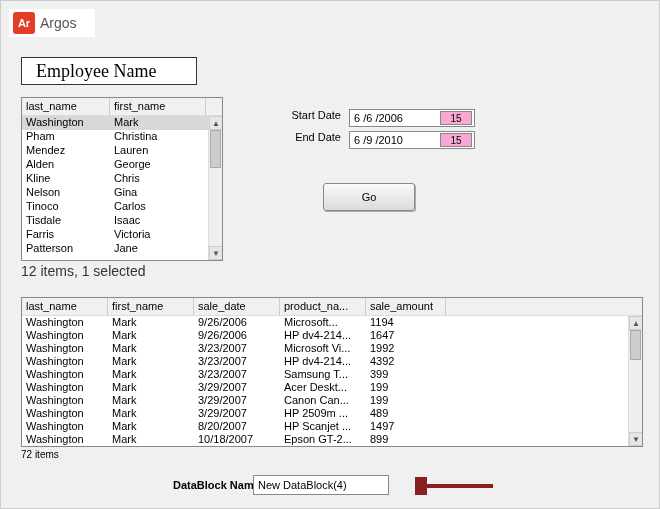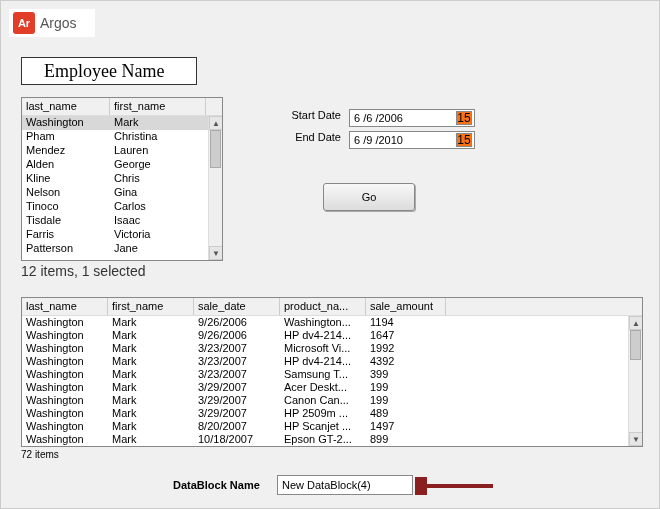--- a/index.html
+++ b/index.html
@@ -34,21 +34,21 @@
   }
   .app-title { font-size: 14px; color: #555; }
   .title-box {
     position: absolute;
     top: 56px; left: 20px;
     width: 176px; height: 28px;
     border: 1px solid #333;
     background: #fff;
     font-family: "Times New Roman", serif;
     font-size: 18px;
-    padding: 1px 22px;
+    padding: 1px 14px;
     display: flex; align-items: center;
   }
   .emp-list {
     position: absolute;
     top: 96px; left: 20px;
     width: 202px; height: 164px;
     background: #fff;
     border: 1px solid #888;
     display: flex; flex-direction: column;
   }
@@ -102,24 +102,24 @@
   .date-row.end { top: 130px; left: 280px; }
   .date-label { width: 60px; text-align: right; margin-right: 8px; font-size:11px; }
   .date-field {
     width: 126px; height: 18px;
     border: 1px solid #888; background:#fff;
     display:flex; align-items:center; justify-content:space-between;
     padding: 0 2px 0 4px;
     font-size: 11px;
   }
   .date-icon {
-    width: 16px; height: 14px;
+    width: 32px; height: 14px;
     border:1px solid #888;
-    font-size:12px; display:flex; align-items:center; justify-content:center;
-    background:#f97316;
+    font-size:10px; display:flex; align-items:center; justify-content:center;
+    background:#f9a8d4;
   }
   .go-btn {
     position:absolute;
     top: 182px; left: 322px;
     width: 92px; height: 28px;
     background: linear-gradient(#f8f8f8,#dcdcdc);
     border: 1px solid #888;
     border-radius: 3px;
     box-shadow: 1px 1px 0 #aaa;
     display:flex; align-items:center; justify-content:center;
@@ -152,21 +152,21 @@
     background:#efefef; border-left:1px solid #ddd;
   }
   .sales-status { position:absolute; top:448px; left:20px; font-size:10px; }
   .db-label {
     position:absolute;
     top: 478px; left: 172px;
     font-size:11px; font-weight:bold;
   }
   .db-field {
     position:absolute;
-    top: 474px; left: 276px;
+    top: 474px; left: 252px;
     width: 136px; height: 20px;
     border:1px solid #888; background:#fff;
     padding:2px 4px; font-size:11px;
     display:flex; align-items:center;
   }
   .arrow {
     position:absolute;
     top: 476px; left: 414px;
     width: 80px; height: 18px;
   }
@@ -264,21 +264,21 @@
     <div class="scol sc-date">sale_date</div>
     <div class="scol sc-prod">product_na...</div>
     <div class="scol sc-amt">sale_amount</div>
   </div>
   <div class="sales-body">
     <div class="sales-rows" id="sales-rows">
         <div class="sales-row">
           <div class="scol sc-last">Washington</div>
           <div class="scol sc-first">Mark</div>
           <div class="scol sc-date">9/26/2006</div>
-          <div class="scol sc-prod">Washington...</div>
+          <div class="scol sc-prod">Microsoft...</div>
           <div class="scol sc-amt">1194</div>
         </div>
         <div class="sales-row">
           <div class="scol sc-last">Washington</div>
           <div class="scol sc-first">Mark</div>
           <div class="scol sc-date">9/26/2006</div>
           <div class="scol sc-prod">HP dv4-214...</div>
           <div class="scol sc-amt">1647</div>
         </div>
         <div class="sales-row">

